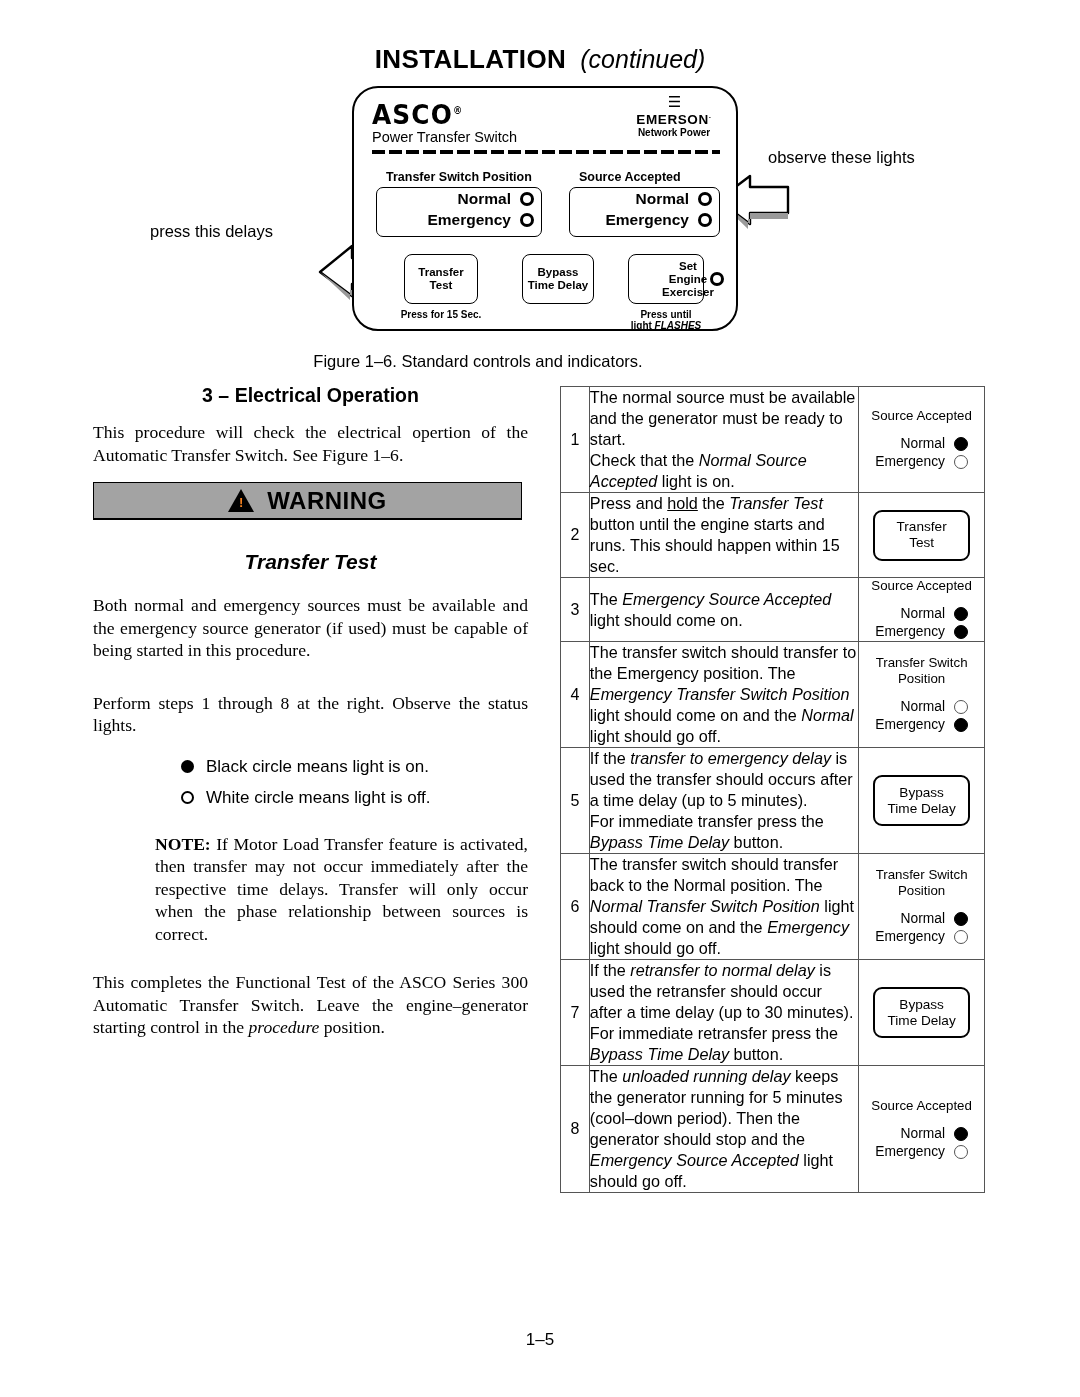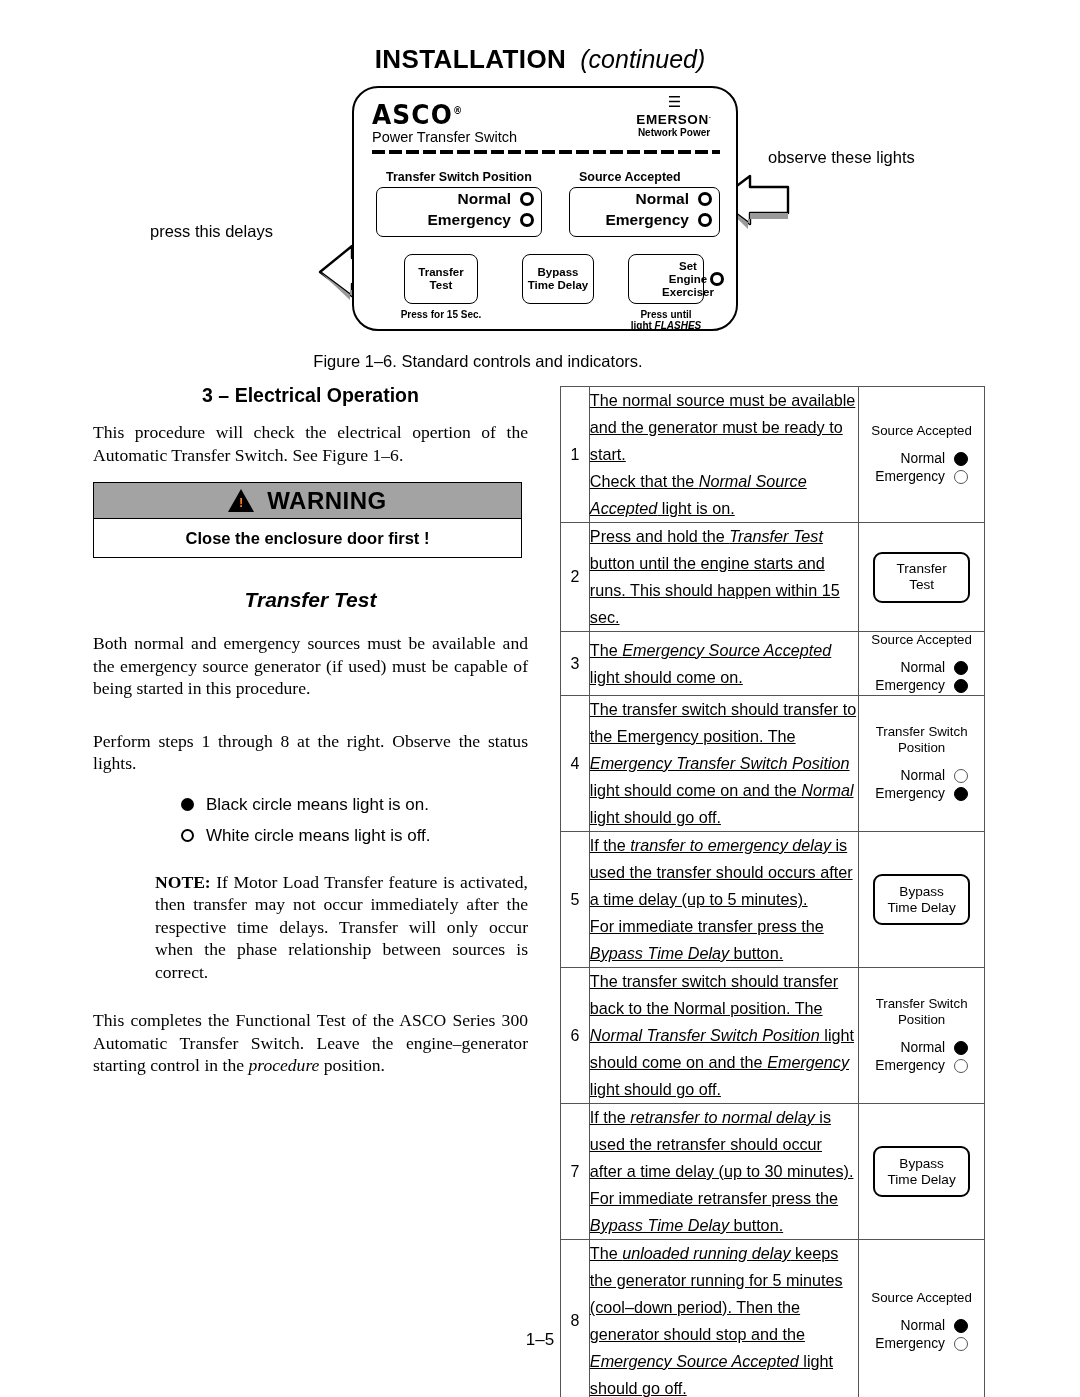--- a/index.html
+++ b/index.html
@@ -138,21 +138,21 @@
   
   .tbl{
     position:absolute;left:560px;top:386px;width:425px;
     border:1.3px solid #555;border-collapse:collapse;
     box-sizing:border-box;
   }
   .tbl td{
     border:1.3px solid #555;vertical-align:middle;padding:0;
   }
   .c-num{width:28px;text-align:center;font-size:16px;}
-  .c-txt{width:270px;padding:7px 8px 7px 9px;font-size:16.2px;line-height:27px;text-decoration:underline;}
+  .c-txt{width:270px;padding:7px 8px 7px 9px;font-size:16.2px;line-height:21px;}
   .c-ind{width:125px;text-align:center;padding:6px 6px;}
   .c-txt i{font-style:italic;}
   .c-txt u{text-decoration:underline;}
 
   .ind-title{font-size:13.3px;line-height:16px;margin-bottom:11px;}
   .ind-lines{display:inline-block;text-align:right;}
   .ind-line{display:flex;align-items:center;justify-content:flex-end;
             font-size:13.8px;line-height:18px;}
   .ind-line .nm{margin-right:9px;}
   .idot{width:14px;height:14px;border-radius:50%;border:1.6px solid #000;
@@ -262,21 +262,20 @@
   <div class="lcol">
     <div class="sec-head">3 – Electrical Operation</div>
 
     <p class="serif just p0">This procedure will check the electrical opertion of the Automatic Transfer Switch. See Figure 1–6.</p>
 
     <div class="warn-box">
       <div class="warn-bar">
         <span class="warn-tri"></span>
         <span class="warn-word">WARNING</span>
       </div>
-      <div class="warn-body">Close the enclosure door first !</div>
     </div>
 
     <div class="tt-head">Transfer Test</div>
 
     <p class="serif just p0">Both normal and emergency sources must be available and the emergency source generator (if used) must be capable of being started in this procedure.</p>
 
     <p class="serif just" style="margin:30px 0 0 0;">Perform steps 1 through 8 at the right.  Observe the status lights.</p>
 
     <div class="legend">
       <div class="legend-row">

